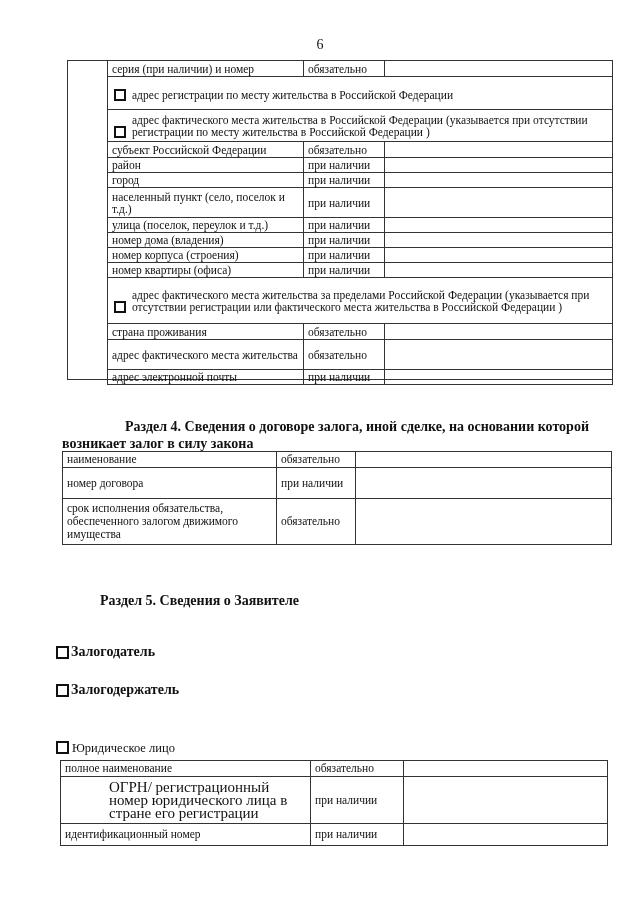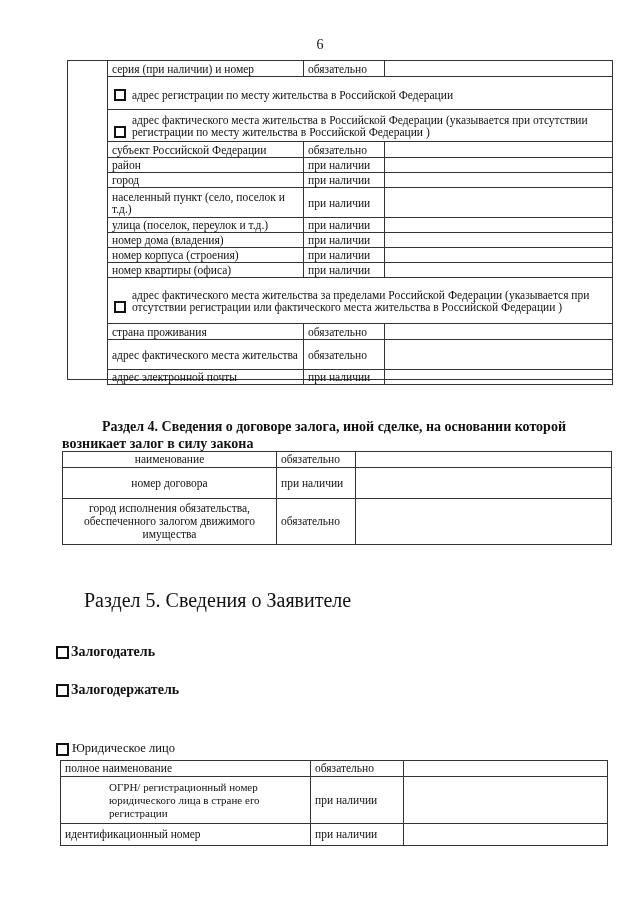--- a/index.html
+++ b/index.html
@@ -37,42 +37,42 @@
       box-sizing: border-box;
     }
     .chkrow td { padding: 3px 4px; }
     .chkrow .chktext { display: inline-block; vertical-align: top; }
     .chkrow .chkwrap { display: flex; align-items: flex-end; }
     .chkrow .chkwrap .chk { flex: 0 0 auto; margin-left: 2px; margin-top: 3px; width: 12px; height: 12px; }
 
     .h4 {
       left: 62px; top: 418px; width: 550px; font-weight: bold; font-size: 14px; line-height: 17px;
     }
-    .h4 .indent { padding-left: 40px; }
+    .h4 .indent { padding-left: 40px; text-align: center; }
 
     .t2 {
       left: 62px; top: 451px; width: 550px; font-size: 11.5px; line-height: 13px;
     }
-    .t2 td.c1 { width: 205px; text-align: center; }
+    .t2 td.c1 { width: 205px; }
     .t2 td.c2 { width: 70px; }
 
-    .h5 { left: 84px; top: 592px; font-weight: normal; font-size: 20px; line-height: 17px; }
+    .h5 { left: 100px; top: 592px; font-weight: bold; font-size: 14px; line-height: 17px; }
 
     .role { left: 56px; font-weight: bold; font-size: 14px; display: flex; align-items: center; }
     .role .chk { width: 13px; height: 13px; margin-right: 2px; margin-top: 0; }
 
-    .legal-label { left: 56px; top: 741px; font-size: 12.5px; display: flex; align-items: flex-end; }
+    .legal-label { left: 56px; top: 741px; font-size: 12.5px; display: flex; align-items: flex-start; }
     .legal-label .chk { width: 13px; height: 13px; margin-right: 3px; margin-top: 0; }
 
     .t3 {
       left: 60px; top: 760px; width: 548px; font-size: 11.5px; line-height: 13px;
     }
     .t3 td.c1 { width: 197px; }
     .t3 td.c2 { width: 84px; }
-    .t3 td.big { font-size: 11px; padding-left: 48px; }
+    .t3 td.big { font-size: 15px; padding-left: 48px; }
   </style>
 </head>
 <body>
 
 <div class="abs page-num">6</div>
 
 <div class="abs t1-outer"></div>
 <div class="abs t1-leftcol"></div>
 
 <table class="abs t1">
@@ -175,21 +175,21 @@
     <td class="c1">наименование</td>
     <td class="c2">обязательно</td>
     <td></td>
   </tr>
   <tr style="height:31px">
     <td class="c1">номер договора</td>
     <td class="c2" style="width:60px">при наличии</td>
     <td></td>
   </tr>
   <tr style="height:46px">
-    <td class="c1">город исполнения обязательства, обеспеченного залогом движимого имущества</td>
+    <td class="c1">срок исполнения обязательства, обеспеченного залогом движимого имущества</td>
     <td class="c2">обязательно</td>
     <td></td>
   </tr>
 </tbody>
   </table>
 
 <div class="abs h5">
   <div>Раздел 5. Сведения о Заявителе</div>
 </div>
 

